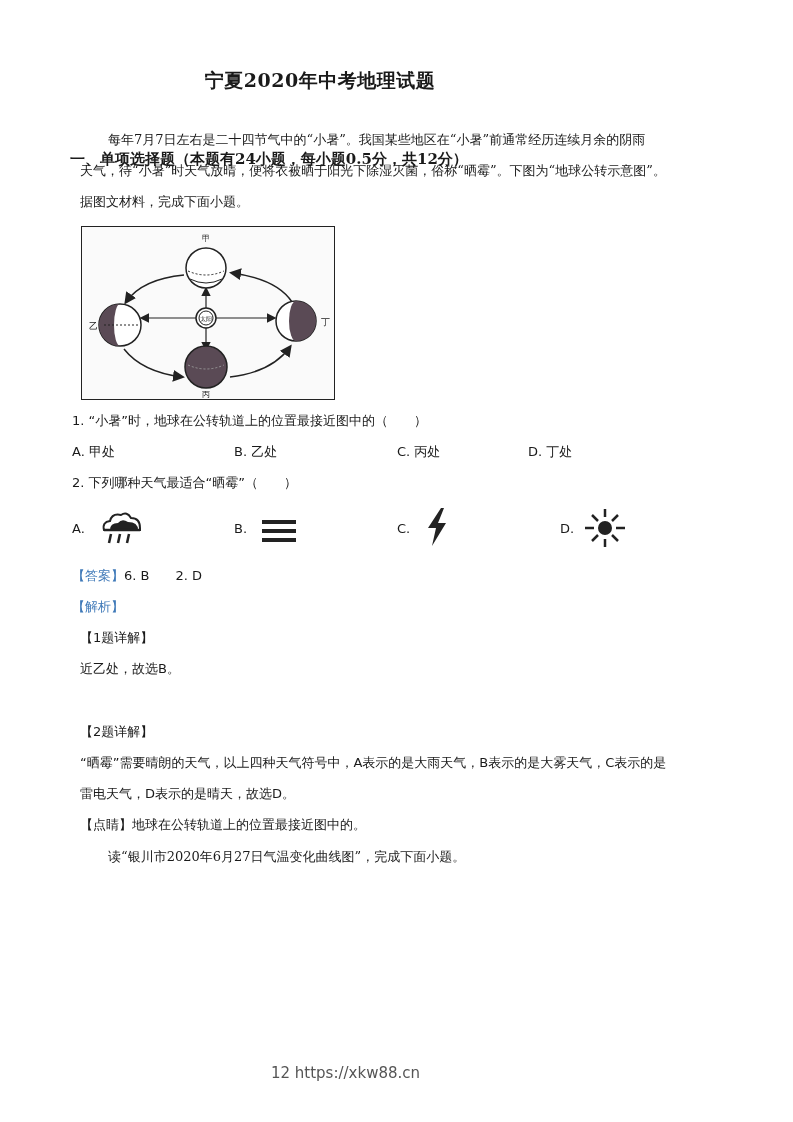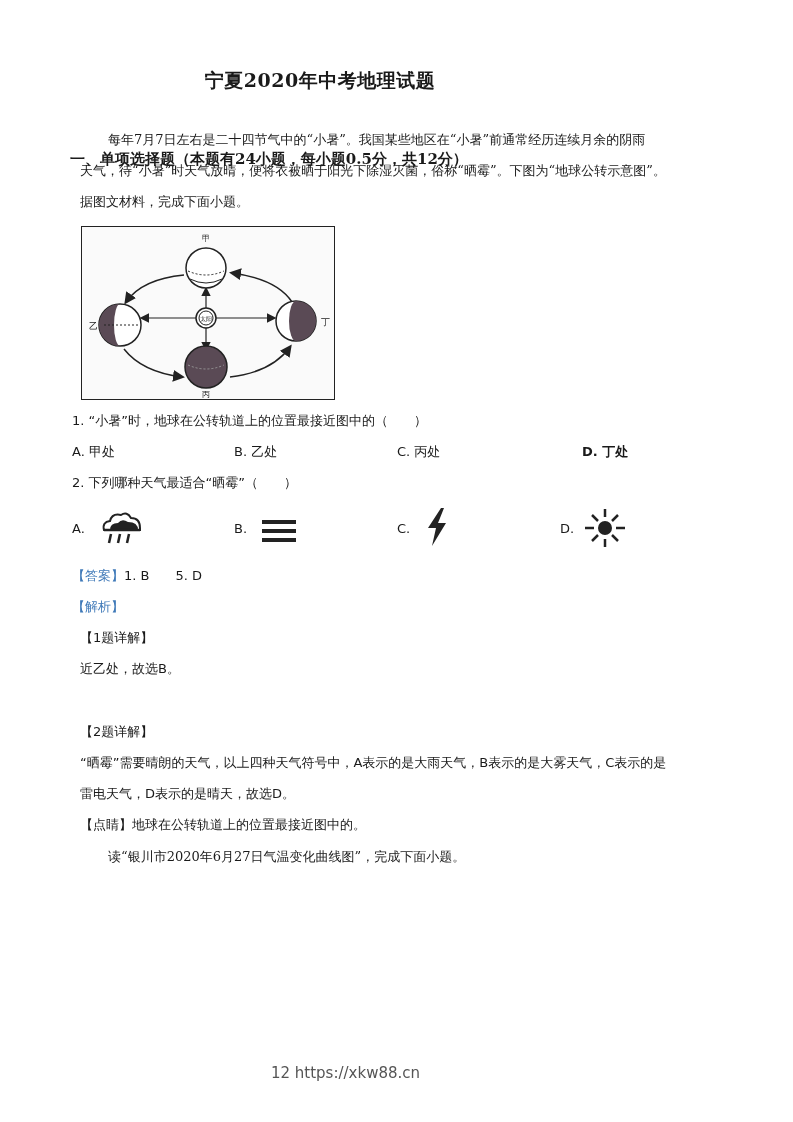--- a/index.html
+++ b/index.html
@@ -72,21 +72,21 @@
     <circle cx="214" cy="94" r="20" fill="#fff" stroke="#222" stroke-width="1.5"></circle>
     <path d="M214,74 A20,20 0 0 1 214,114 A7,20 0 0 1 214,74 z" fill="#5a4a55"></path>
     <text x="239" y="98" font-size="9" fill="#222">丁</text>
   </svg>
 </div>
 
 <div class="abs q" style="top:412px;">1. “小暑”时，地球在公转轨道上的位置最接近图中的（　　）</div>
 <div class="abs opt" style="left:72px; top:443px;"><span>A.</span> <span>甲处</span></div>
 <div class="abs opt" style="left:234px; top:443px;"><span>B.</span> <span>乙处</span></div>
 <div class="abs opt" style="left:397px; top:443px;"><span>C.</span> <span>丙处</span></div>
-<div class="abs opt" style="left:582px; top:443px;font-weight:bold;"><span>D.</span> <span>丁处</span></div>
+<div class="abs opt" style="left:528px; top:443px;"><span>D.</span> <span>丁处</span></div>
 
 <div class="abs q" style="top:474px;">2. 下列哪种天气最适合“晒霉”（　　）</div>
 
 <div class="abs opt" style="left:72px; top:521px;"><span>A.</span></div>
 <svg class="icon" style="left:100px; top:510px;" width="44" height="36" viewBox="0 0 44 36">
   <path d="M4,20 Q2,12 10,11 Q12,3 21,5 Q27,1 31,8 Q40,8 40,18 L40,20 z" fill="#fff" stroke="#222" stroke-width="2"></path>
   <path d="M10,20 Q10,13 18,13 Q22,8 28,12 Q38,12 38,20 z" fill="#222"></path>
   <line x1="4" y1="20" x2="40" y2="20" stroke="#222" stroke-width="2.5"></line>
   <line x1="11" y1="24" x2="9" y2="33" stroke="#222" stroke-width="2.5"></line>
   <line x1="20" y1="24" x2="18" y2="33" stroke="#222" stroke-width="2.5"></line>
@@ -112,21 +112,21 @@
   <line x1="20" y1="30" x2="20" y2="38" stroke="#222" stroke-width="2.5"></line>
   <line x1="0" y1="19" x2="9" y2="19" stroke="#222" stroke-width="2.5"></line>
   <line x1="31" y1="19" x2="40" y2="19" stroke="#222" stroke-width="2.5"></line>
   <line x1="7" y1="6" x2="13" y2="12" stroke="#222" stroke-width="2.5"></line>
   <line x1="27" y1="26" x2="33" y2="32" stroke="#222" stroke-width="2.5"></line>
   <line x1="33" y1="6" x2="27" y2="12" stroke="#222" stroke-width="2.5"></line>
   <line x1="13" y1="26" x2="7" y2="32" stroke="#222" stroke-width="2.5"></line>
 </svg>
 
 <div class="abs ans">
-  <span class="blue">【答案】</span><span>1. B　　5. D</span>
+  <span class="blue">【答案】</span><span>6. B　　2. D</span>
 </div>
 <div class="abs ans blue" style="top:598px;">【解析】</div>
 
 <div class="abs para sans" style="top:622px;">
   <div>【1题详解】</div>
   <div>近乙处，故选B。</div>
 </div>
 
 <div class="abs para sans" style="top:716px;">
   <div>【2题详解】</div>

